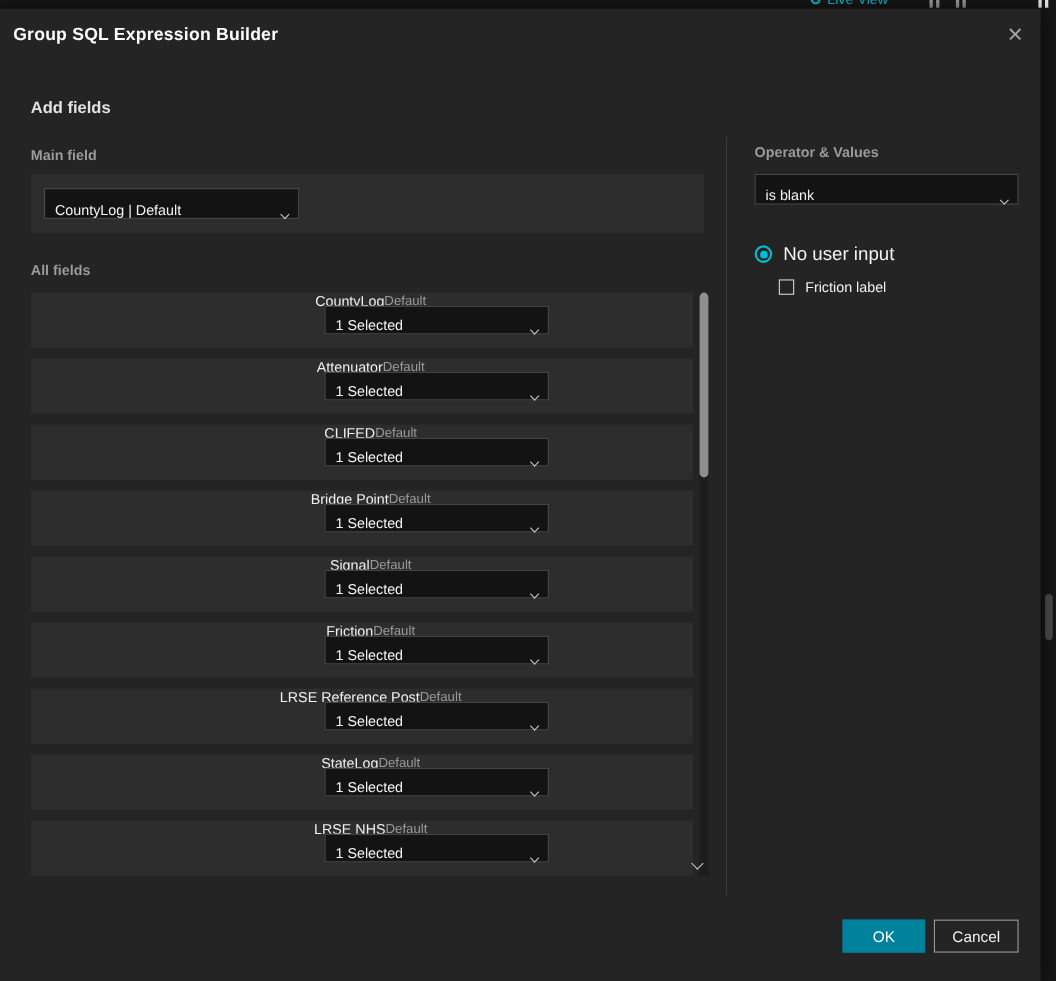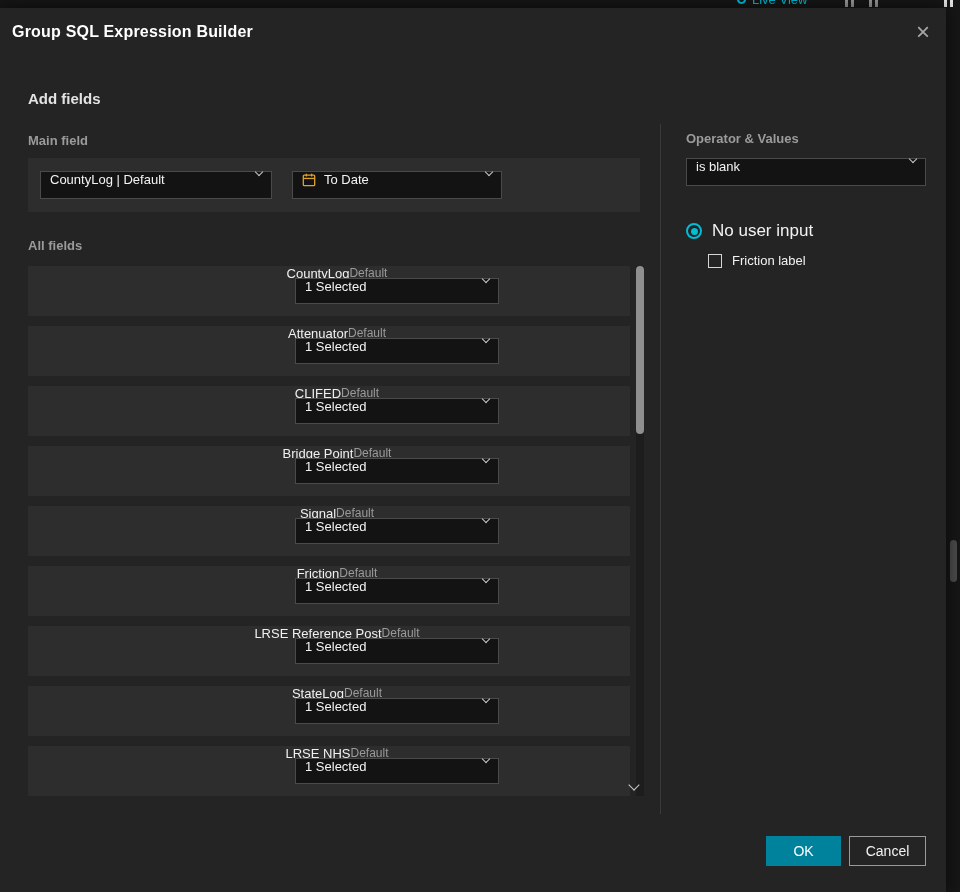--- a/index.html
+++ b/index.html
@@ -35,21 +35,21 @@
                background:none; border:none; font-family:inherit; }
 
   .section-title { position:absolute; left:28px; top:82px; font-size:15px; font-weight:700; color:#e3e3e3;text-align:right; }
 
   .group-label { font-size:13px; font-weight:600; color:#9b9b9b; }
   .label-main-field { position:absolute; left:28px; top:125px; }
   .label-all-fields { position:absolute; left:28px; top:230px; }
   .label-operator   { position:absolute; left:686px; top:123px; }
 
   
-  .dd { display:flex; align-items:flex-start; justify-content:space-between;
+  .dd { display:flex; align-items:flex-end; justify-content:space-between;
         background:#131313; border:1px solid #4a4a4a; padding:0 9px;
         font-size:13px; color:#f3f3f3; height:28px; cursor:pointer; }
   .dd-left { display:flex; align-items:center; gap:8px; }
   .chev { width:6px; height:6px; border-right:1.6px solid #c9c9c9; border-bottom:1.6px solid #c9c9c9;
           transform:rotate(45deg); margin-top:-3px; flex:0 0 auto; margin-left:8px; }
 
   .main-field-box { position:absolute; left:28px; top:150px; width:612px; height:54px;
                     background:#2d2d2d; display:flex; align-items:center; }
   .dd-field { position:absolute; left:12px; top:13px; width:232px; }
   .dd-type  { position:absolute; left:264px; top:13px; width:210px; }
@@ -123,32 +123,20 @@
 
   <div class="group-label label-main-field">Main field</div>
 
   <div class="main-field-box">
     <div class="dd dd-field">
       <span class="dd-left">
         <span>CountyLog | Default</span>
       </span>
       <span class="chev"></span>
     </div>
-    <div class="dd dd-type">
-      <span class="dd-left">
-        <svg width="14" height="14" viewBox="0 0 16 16" fill="none" stroke="#dfa32b" stroke-width="1.5">
-          <rect x="1.5" y="2.5" width="13" height="12" rx="1"></rect>
-          <line x1="1.5" y1="6.2" x2="14.5" y2="6.2"></line>
-          <line x1="5" y1="0.8" x2="5" y2="4"></line>
-          <line x1="11" y1="0.8" x2="11" y2="4"></line>
-        </svg>
-        <span>To Date</span>
-      </span>
-      <span class="chev"></span>
-    </div>
   </div>
 
   <div class="group-label label-all-fields">All fields</div>
 
   <div class="fields-list">
   <div class="field-row">
     <div class="field-name">CountyLog</div>
     <div class="field-sub">Default</div>
     <div class="dd row-dd">
       <span>1 Selected</span>

